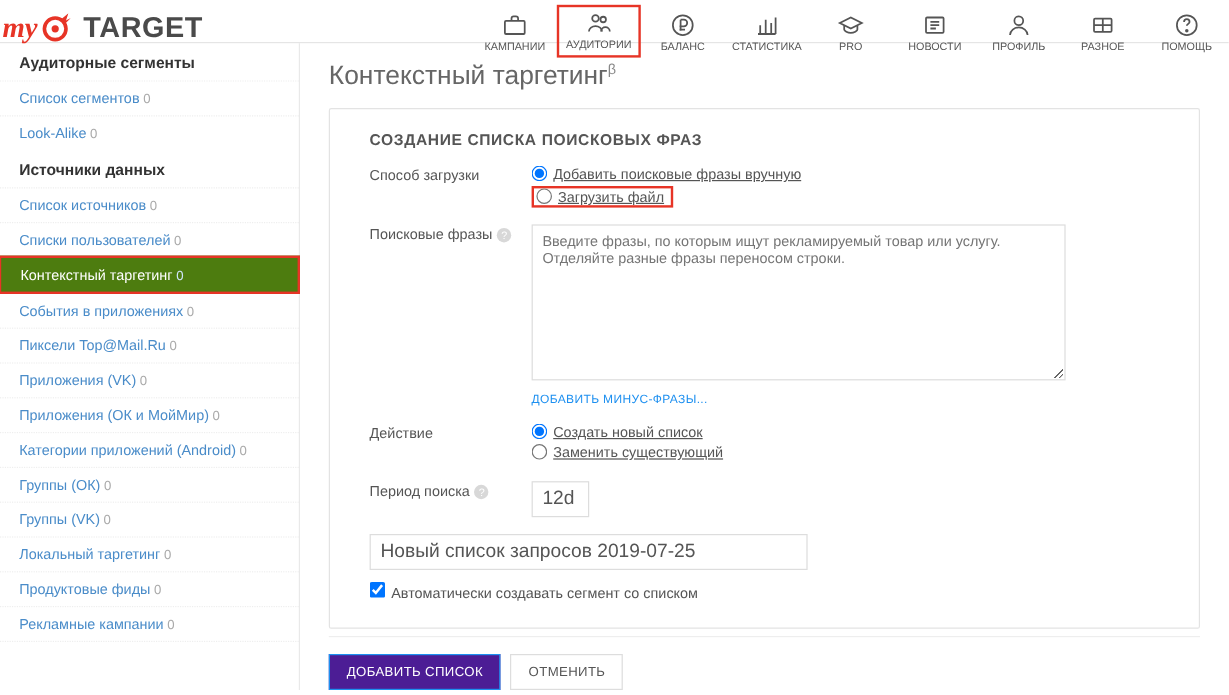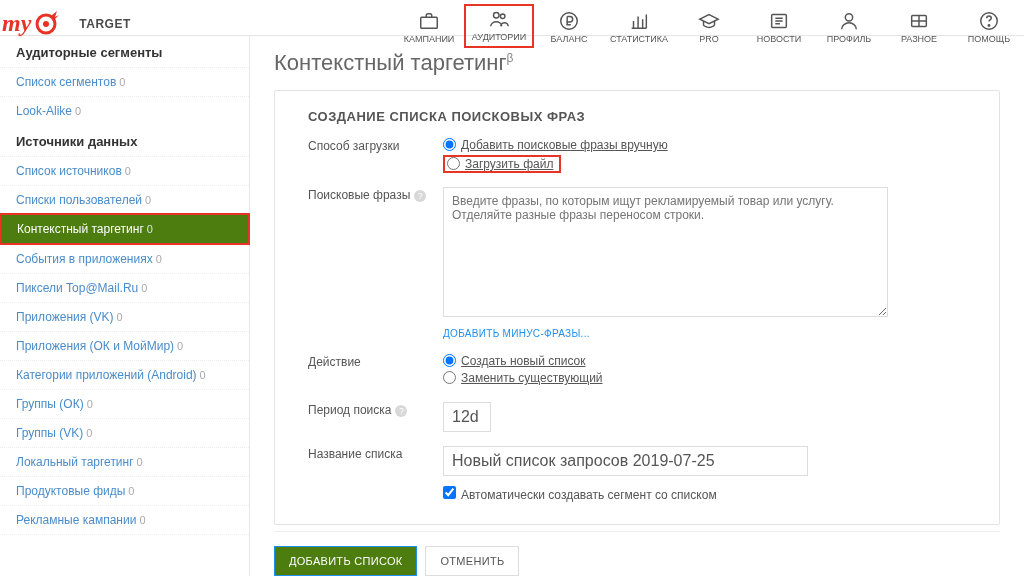--- a/index.html
+++ b/index.html
@@ -1,20 +1,20 @@
 <!DOCTYPE html>
 <html><head>
 <meta charset="utf-8">
 <style>
 * { box-sizing: border-box; margin: 0; padding: 0; }
 body { font-family: Arial, Helvetica, sans-serif; font-size: 13px; color: #555; background: #fff; width: 1024px; }
 .header { display: flex; align-items: flex-start; border-bottom: 1px solid #e5e5e5; padding: 4px 0 0 2px; height: 36px; }
 .logo { display: flex; align-items: center; margin-top: 6px; }
 .logo .my { font-family: Georgia, serif; font-weight: bold; font-style: italic; font-size: 24px; color: #e73426; }
-.logo .tgt { font-family: Arial; font-size: 12px; font-weight: 700; color: #4a4a4a; margin-left: 20px; letter-spacing: 0.5px; }
+.logo .tgt { font-family: Arial; font-size: 24px; font-weight: 700; color: #4a4a4a; margin-left: 10px; letter-spacing: 0.5px; }
 .logo svg { margin: 0 0 0 2px; }
 .nav { margin-left: auto; display: flex; }
 .nav-item { display: flex; flex-direction: column; align-items: center; justify-content: flex-end; width: 70px; height: 44px; cursor: pointer; padding-bottom: 4px; }
 .nav-item svg { width: 22px; height: 22px; stroke: #555; fill: none; stroke-width: 1.6; }
 .nav-item span { font-size: 9px; color: #555; margin-top: 2px; }
 .nav-item.highlighted { border: 2px solid #e73426; }
 .layout { display: flex; }
 .sidebar { width: 250px; border-right: 1px solid #e9e9e9; }
 .side-sec { font-size: 13px; font-weight: bold; color: #333; padding: 9px 16px 7px; }
 .side-item { display: block; font-size: 12px; color: #4a8cc9; padding: 7px 16px; cursor: pointer; border-top: 1px dotted #eee; }
@@ -35,21 +35,21 @@
 textarea.phrases { width: 445px; height: 130px; border: 1px solid #ddd; padding: 6px 8px; font-size: 12px; color: #aaa; font-family: Arial; resize: both; }
 .add-minus { display: inline-block; color: #1e90f0; font-size: 10px; letter-spacing: 0.3px; margin-top: 8px; cursor: pointer; }
 .help { display: inline-block; width: 12px; height: 12px; border-radius: 50%; background: #d8d8d8; color: #fff; font-size: 9px; text-align: center; line-height: 12px; margin-left: 4px; }
 input.txt { border: 1px solid #ddd; padding: 5px 8px; font-size: 16px; color: #555; }
 .period { width: 48px; }
 .listname { width: 365px; }
 .chk-line { font-size: 12px; color: #555; margin-top: 10px; }
 .chk-line input { margin-right: 5px; }
 .footer-btns { border-top: 1px solid #eee; margin-top: 6px; padding-top: 14px; display: flex; gap: 8px; }
 .btn { font-size: 11px; padding: 8px 14px; border: 1px solid #ddd; background: #fff; color: #555; cursor: pointer; letter-spacing: 0.3px; }
-.btn.primary { background: #4d7c0f; color: #fff; border-color: #1e90f0; }
+.btn.primary { background: #4c1d95; color: #fff; border-color: #1e90f0; }
 </style>
 </head>
 <body>
 
 <div class="header">
   <div class="logo">
     <span class="my">my</span>
     <svg width="26" height="26" viewBox="0 0 26 26">
       <circle cx="13" cy="13" r="9" fill="none" stroke="#e73426" stroke-width="3"></circle>
       <circle cx="13" cy="13" r="3" fill="#e73426"></circle>
@@ -192,21 +192,20 @@
             </label>
         </div>
       </div>
 
       <div class="row">
         <div class="lbl"><span>Период поиска</span><span class="help">?</span></div>
         <div class="val"><input class="txt period" value="12d" style=""></div>
       </div>
 
       <div class="row">
-        <div class="lbl">Название списка</div>
         <div class="val">
           <input class="txt listname" value="Новый список запросов 2019-07-25" style="">
           <div class="chk-line"><label><input type="checkbox" checked="" style=""><span>Автоматически создавать сегмент со списком</span></label></div>
         </div>
       </div>
     </div>
 
     <div class="footer-btns">
       <button class="btn primary">ДОБАВИТЬ СПИСОК</button>
       <button class="btn">ОТМЕНИТЬ</button>

